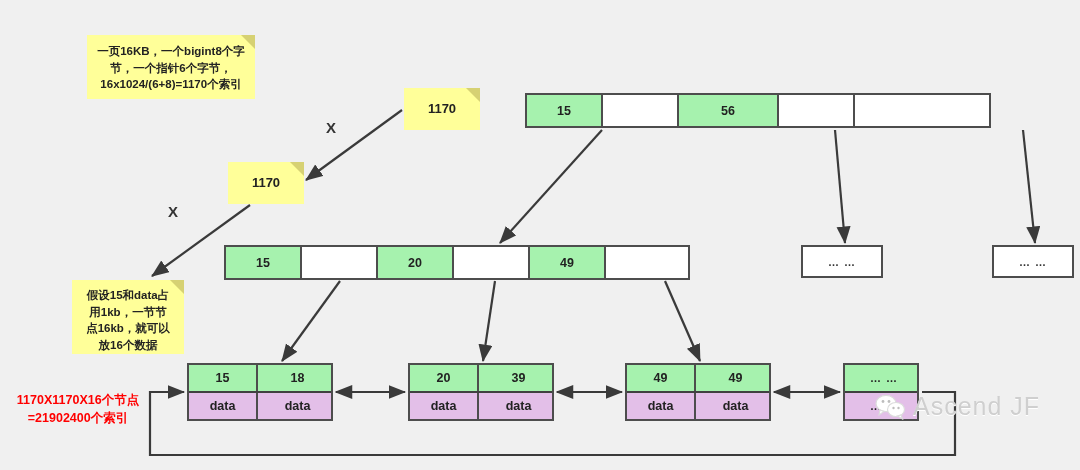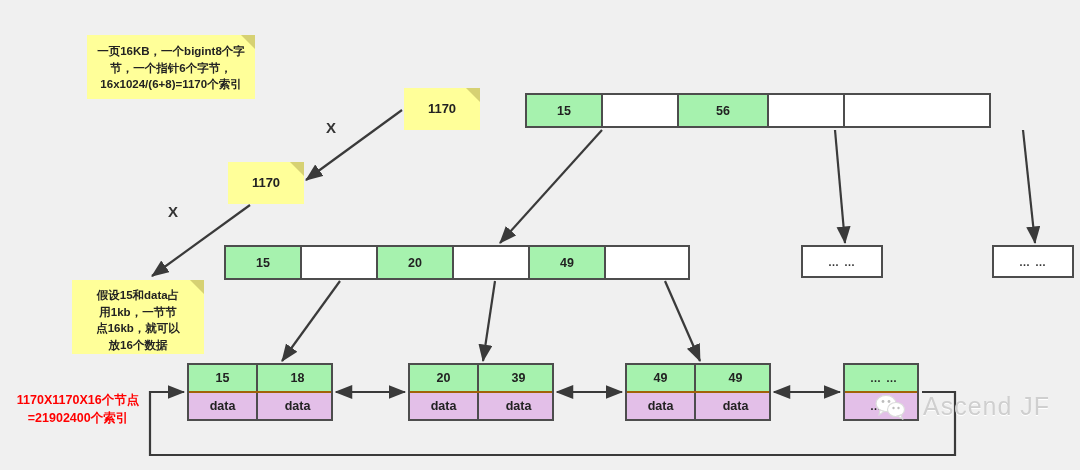--- a/index.html
+++ b/index.html
@@ -28,21 +28,21 @@
     position:absolute;right:0;top:0;
     width:0;height:0;
     border-left:14px solid transparent;
     border-top:14px solid #d6d173;
   }
   .note-text{display:block;white-space:pre-line;}
 
   #note-calc{left:87px;top:35px;width:168px;height:64px;font-size:11.5px;padding:8px 5px 0 5px;}
   #note-1170-a{left:404px;top:88px;width:76px;height:42px;font-size:13px;padding:12px 0 0 0;}
   #note-1170-b{left:228px;top:162px;width:76px;height:42px;font-size:13px;padding:12px 0 0 0;}
-  #note-assume{left:72px;top:280px;width:132px;height:74px;font-size:11.5px;padding:7px 4px 0 4px;}
+  #note-assume{left:72px;top:280px;width:112px;height:74px;font-size:11.5px;padding:7px 4px 0 4px;}
 
   
   .xlabel{
     position:absolute;font-size:15px;font-weight:bold;color:#333;z-index:3;
   }
   #x-top{left:326px;top:119px;}
   #x-bottom{left:168px;top:203px;}
 
   
   #red-formula{
@@ -84,32 +84,32 @@
     display:flex;flex-direction:column;background:#fff;
   }
   .leaf-row{display:flex;flex:1;}
   .leaf-cell{
     flex:1;display:flex;align-items:center;justify-content:center;
     font-size:12.5px;font-weight:bold;color:#222;
     border-right:2px solid #4d4d4d;box-sizing:border-box;
   }
   .leaf-cell:last-child{border-right:none;padding-left:6px;}
   .leaf-row.keys .leaf-cell{background:#a6f2ae;}
-  .leaf-row.data{border-top:2px solid #a16207;}
+  .leaf-row.data{border-top:2px solid #404040;}
   .leaf-row.data .leaf-cell{background:#e3bfe8;}
 
   #leaf-1{left:187px;top:363px;width:146px;height:58px;}
   #leaf-2{left:408px;top:363px;width:146px;height:58px;}
   #leaf-3{left:625px;top:363px;width:146px;height:58px;}
   #leaf-4{left:843px;top:363px;width:76px;height:58px;}
 
   
   #watermark{
     position:absolute;left:875px;top:392px;z-index:4;
-    display:flex;align-items:center;gap:16px;
+    display:flex;align-items:center;gap:6px;
     color:#d8d8d8;font-size:25px;letter-spacing:1px;
     text-shadow:0 1px 0 #fff;
   }
   #watermark .wm-text{color:#cfcfcf;}
 </style>
 </head>
 <body>
 
 <div id="canvas">
 
@@ -173,21 +173,21 @@
 
   <div class="xlabel" id="x-top">X</div>
   <div class="xlabel" id="x-bottom">X</div>
 
   <div id="red-formula">1170X1170X16个节点
 =21902400个索引</div>
 
   <div class="idx-node" id="node-root">
     <div class="idx-cell key" style="width:76px">15</div>
     <div class="idx-cell ptr" style="width:76px"></div>
-    <div class="idx-cell key" style="width:90px">56</div>
+    <div class="idx-cell key" style="width:100px">56</div>
     <div class="idx-cell ptr" style="width:76px"></div>
     <div class="idx-cell ptr" style="width:76px"></div>
   </div>
 
   <div class="idx-node" id="node-mid">
     <div class="idx-cell key" style="width:76px">15</div>
     <div class="idx-cell ptr" style="width:76px"></div>
     <div class="idx-cell key" style="width:76px">20</div>
     <div class="idx-cell ptr" style="width:76px"></div>
     <div class="idx-cell key" style="width:76px">49</div>

